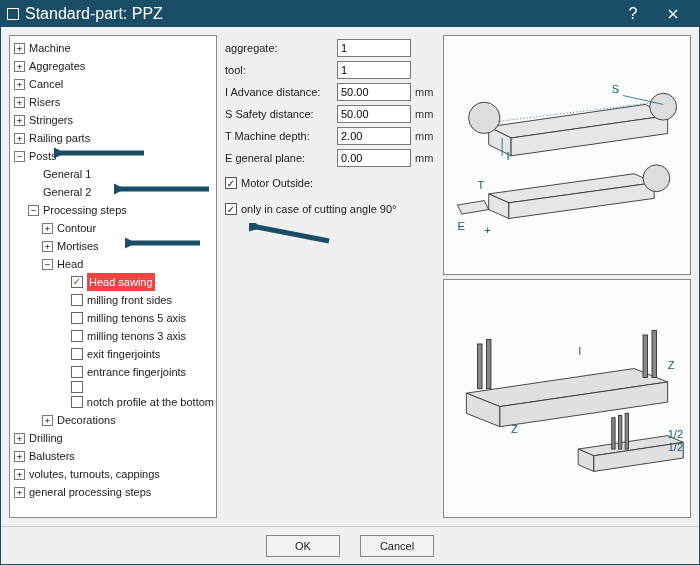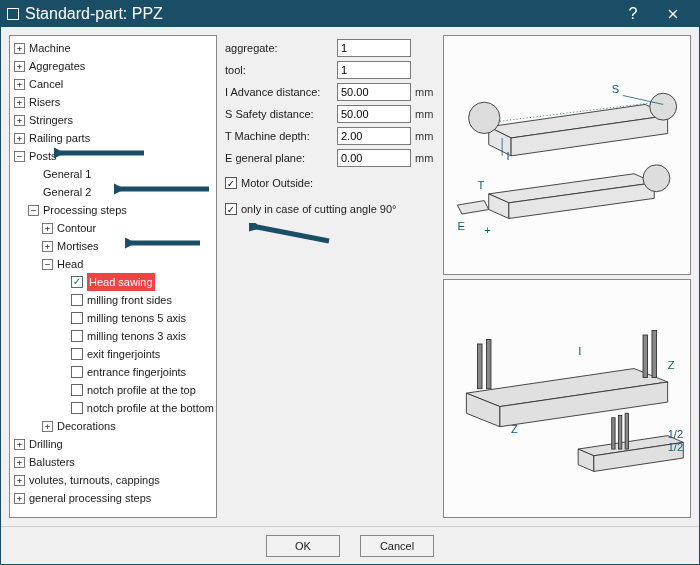--- a/index.html
+++ b/index.html
@@ -253,21 +253,20 @@
                           <div class="node">
                             <span class="exp empty"></span>
                             <span class="cb"></span>
                             <span>entrance fingerjoints</span>
                           </div>
                         </li>
                       <li>
                           <div class="node">
                             <span class="exp empty"></span>
                             <span class="cb"></span>
-                            <span>notch profile at the top</span>
                           </div>
                         </li>
                       <li>
                           <div class="node">
                             <span class="exp empty"></span>
                             <span class="cb"></span>
                             <span>notch profile at the bottom</span>
                           </div>
                         </li>
                     </ul>

